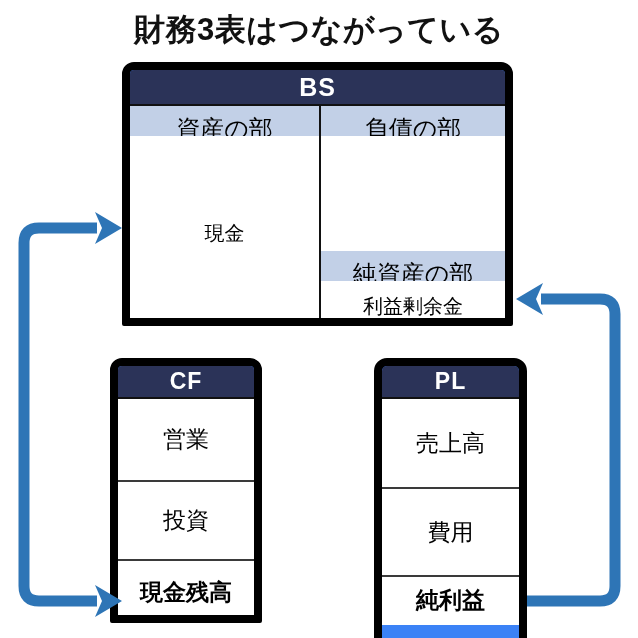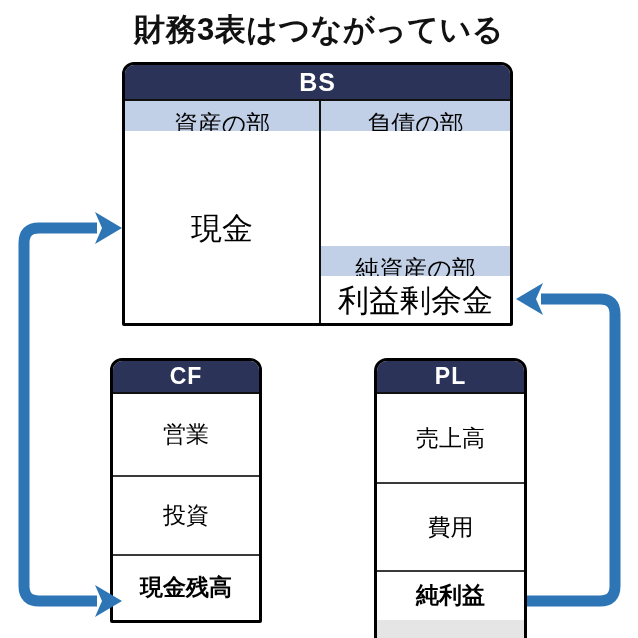--- a/index.html
+++ b/index.html
@@ -33,22 +33,22 @@
     letter-spacing: 0.5px;
     color: #111111;
     line-height: 44px;
     white-space: nowrap;
   }
 
   
   .stmt {
     position: absolute;
     box-sizing: border-box;
-    background: #e5e5e5;
-    border: 3px solid #000000;
+    background: #3b82f6;
+    border: 8px solid #000000;
     border-radius: 12px 12px 2px 2px;
     overflow: hidden;
   }
   .stmt-head {
     box-sizing: border-box;
     width: 100%;
     background: #2b3358;
     color: #ffffff;
     font-weight: 700;
     text-align: center;
@@ -87,21 +87,21 @@
     text-align: center;
     font-size: 24px;
     line-height: 46px;
     height: 30px;
     white-space: nowrap;
   }
   .plain {
     box-sizing: border-box;
     background: #ffffff;
     text-align: center;
-    font-size: 31px;
+    font-size: 20px;
     white-space: nowrap;
     display: flex;
     align-items: center;
     justify-content: center;
   }
   .cell-cash   { flex: 1 1 auto; }
   .cell-blank  { flex: 1 1 auto; background: #ffffff; }
   .cell-re     { height: 50px; line-height: 50px; border-top: 0; }
 
   

